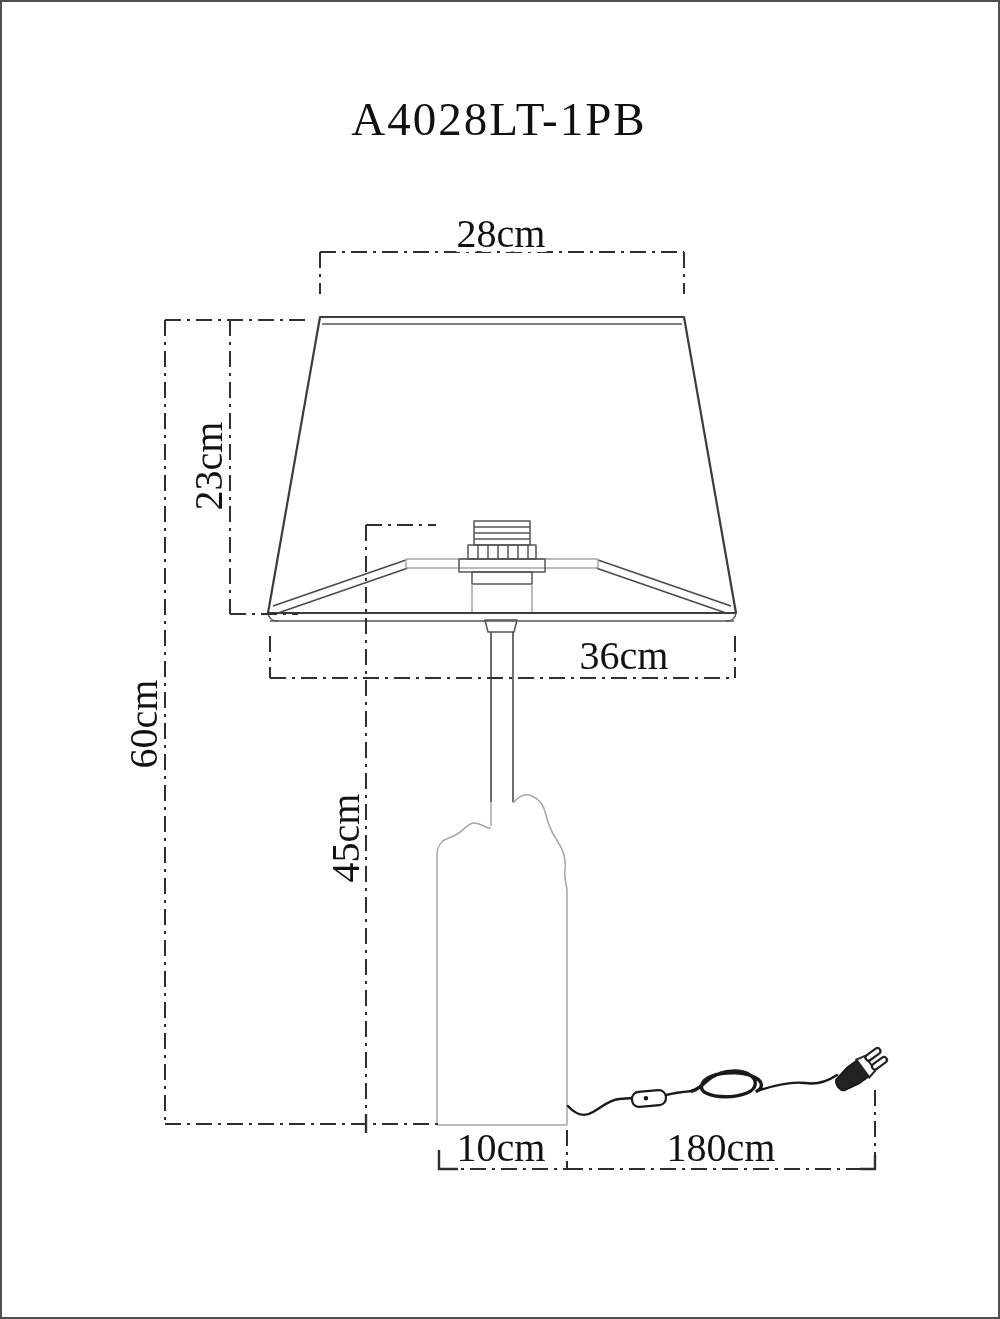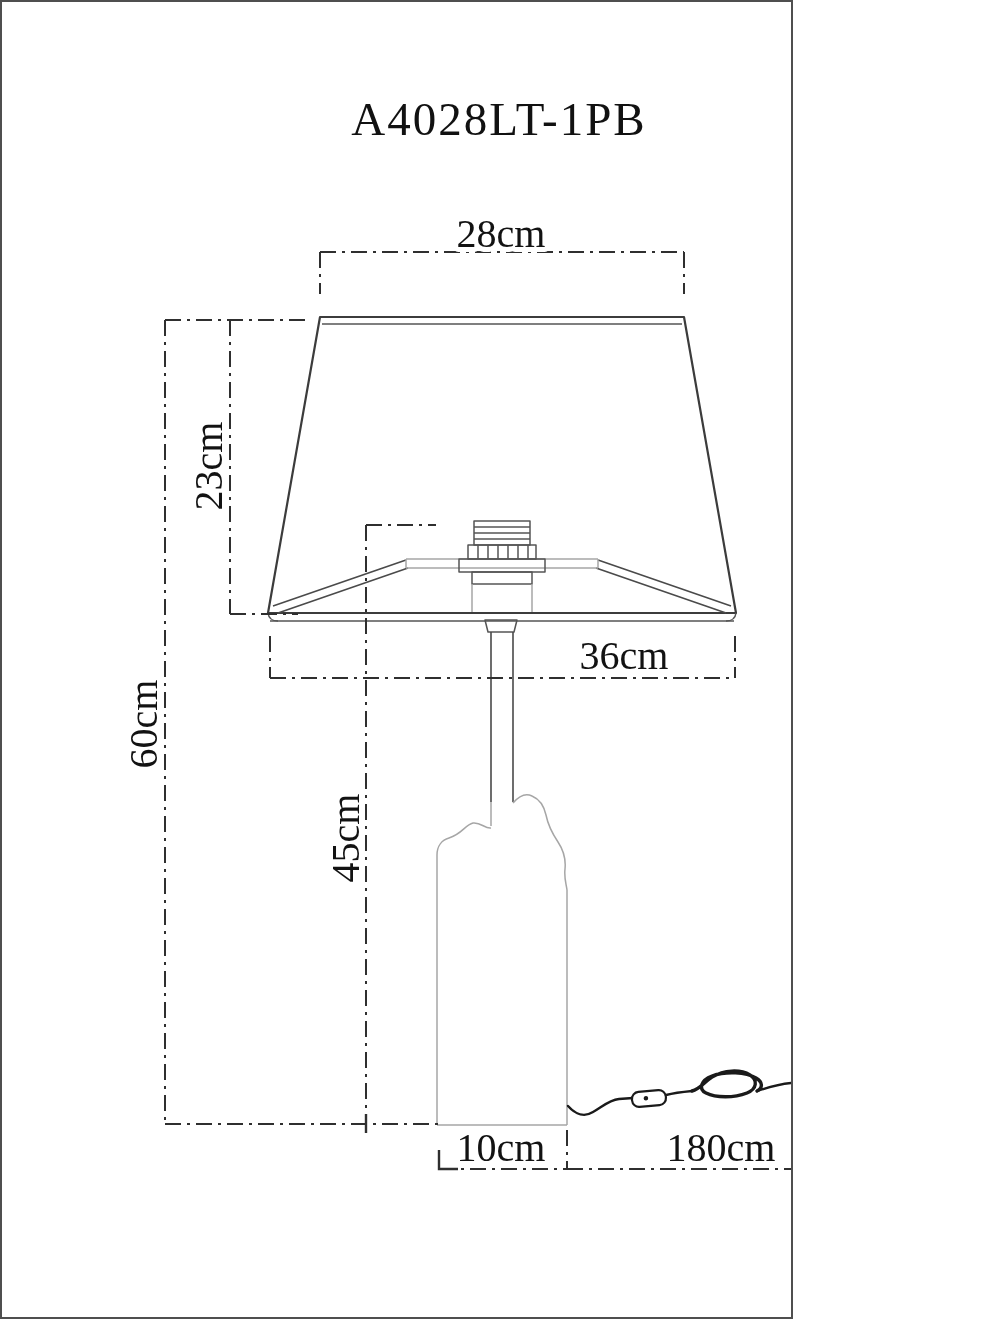--- a/index.html
+++ b/index.html
@@ -1,17 +1,17 @@
 <!DOCTYPE html>
 <html><head>
 <meta charset="utf-8">
 <style>
   html,body { margin:0; padding:0; background:#ffffff; }
   .page {
-    position:relative; width:793px; height:1319px; box-sizing:border-box;
+    position:relative; width:1000px; height:1319px; box-sizing:border-box;
     background:#ffffff; border:2px solid #4f4f4f; overflow:hidden;
     font-family:"Liberation Serif", serif;
   }
   svg { position:absolute; left:0; top:0; }
 
   .ln      { stroke:#3c3c3c; stroke-width:2.2; fill:none; stroke-linejoin:round; stroke-linecap:round; }
   .ln-thin { stroke:#555555; stroke-width:1.5; fill:none; stroke-linejoin:round; }
   .lt      { stroke:#a6a6a6; stroke-width:1.5; fill:none; stroke-linejoin:round; }
   .mid     { stroke:#4a4a4a; stroke-width:1.6; fill:none; stroke-linejoin:round; }
   .dim     { stroke:#2f2f2f; stroke-width:2; fill:none; stroke-dasharray:16 6 3 6; }

